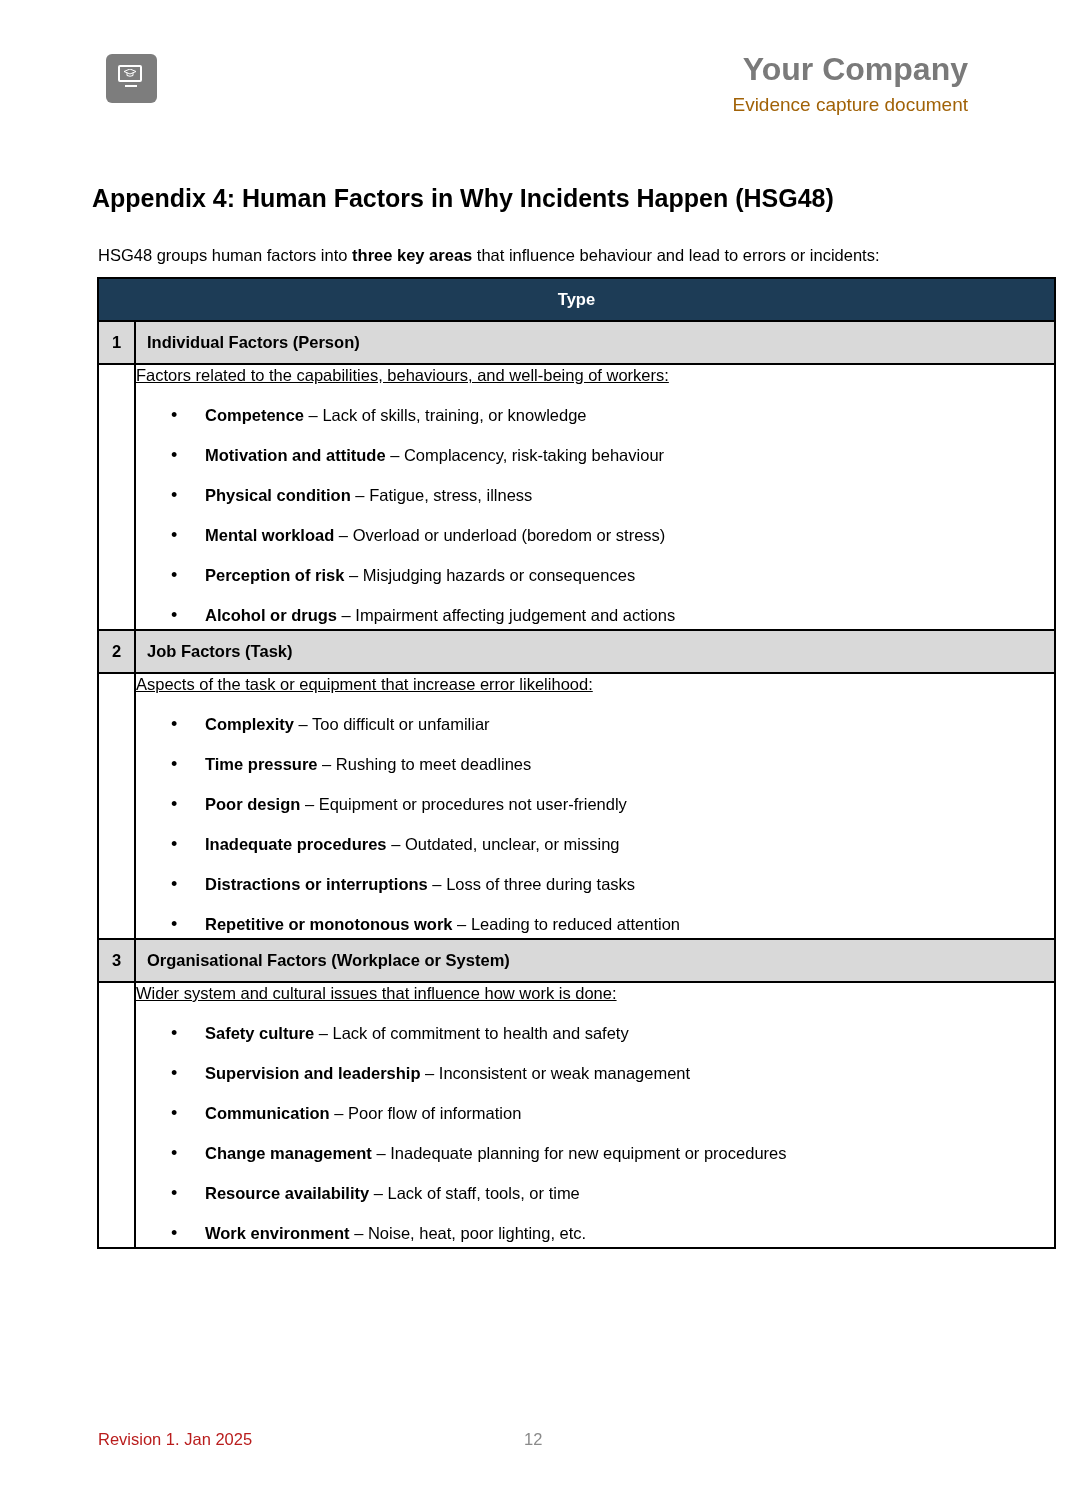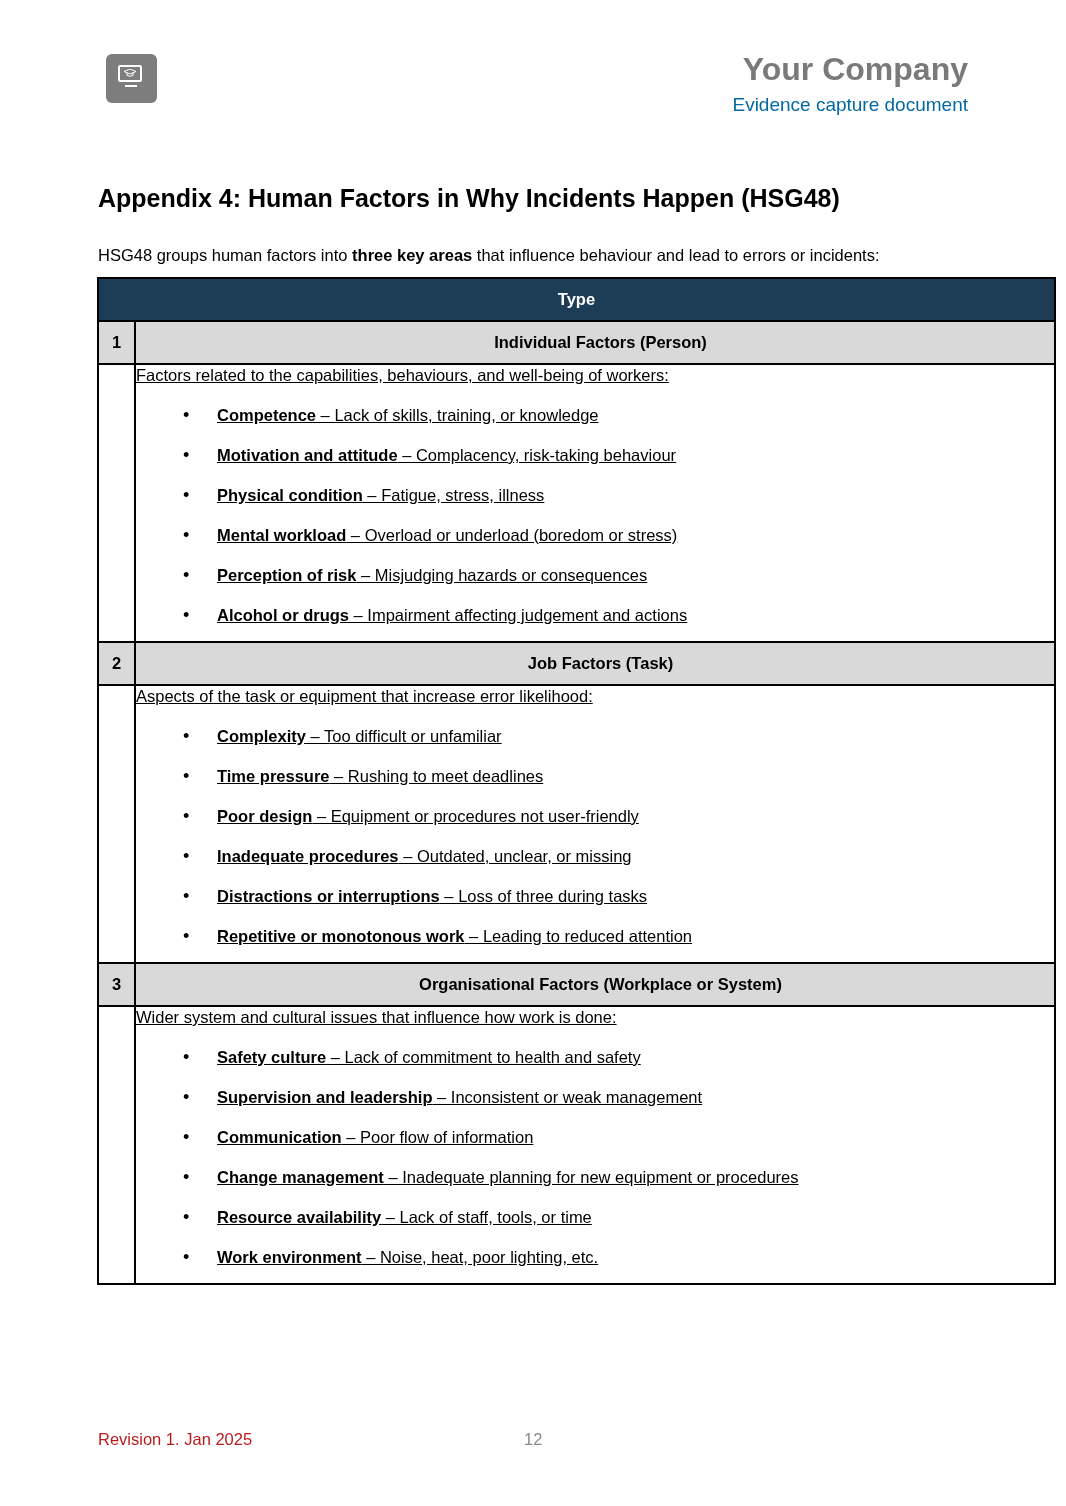--- a/index.html
+++ b/index.html
@@ -9,34 +9,34 @@
   .logo-box { width: 51px; height: 49px; background: #7d7d7d; border-radius: 6px; position: relative; }
   .logo-box .monitor { position: absolute; left: 12px; top: 11px; width: 24px; height: 17px; border: 2px solid #fff; border-radius: 2px; box-sizing: border-box; }
   .logo-box .cap { position: absolute; left: 18px; top: 15px; width: 12px; height: 8px; }
   .logo-box .stand { position: absolute; left: 19px; top: 31px; width: 12px; height: 2px; background: #fff; }
   .logo-text { margin-left: 13px; }
   .logo-name { font-family: "DejaVu Sans", sans-serif; font-size: 27px; color: #7d7d7d; line-height: 28px; letter-spacing: -0.3px; }
   .logo-tag { font-family: "DejaVu Sans", sans-serif; font-size: 12px; color: #7d7d7d; line-height: 14px; margin-top: 4px; font-weight: bold; }
 
   .company { position: absolute; right: 98px; top: 50px; text-align: right; }
   .company-name { font-size: 32px; font-weight: bold; color: #7a7a7a; line-height: 38px; }
-  .company-sub { font-size: 19px; color: #0369a1; margin-top: 6px; }
+  .company-sub { font-size: 19px; color: #a16207; margin-top: 6px; }
 
-  .title { position: absolute; left: 98px; top: 184px; font-size: 25px; font-weight: bold; margin: 0; }
+  .title { position: absolute; left: 92px; top: 184px; font-size: 25px; font-weight: bold; margin: 0; }
   .intro { position: absolute; left: 98px; top: 246px; font-size: 16.5px; }
 
   table.factors { position: absolute; left: 97px; top: 277px; width: 959px; border-collapse: collapse; font-size: 16.5px; }
   table.factors td, table.factors th { border: 2px solid #000; padding: 0; }
   th.head { background: #1d3c56; color: #fff; height: 41px; font-weight: bold; font-size: 16.5px; }
   td.num { width: 35px; text-align: center; font-weight: bold; }
   tr.section td { background: #d9d9d9; height: 41px; }
-  tr.section td.label { font-weight: bold; padding-left: 11px; text-align: center; }
+  tr.section td.label { font-weight: bold; padding-left: 11px; }
   td.body { padding: 8px 0 6px 11px; vertical-align: top; }
   .lead { line-height: 20px; text-decoration: underline; }
-  ul.items { margin: 16px; padding: 0; list-style: none; text-decoration: underline; }
+  ul.items { margin: 4px; padding: 0; list-style: none; }
   ul.items li { position: relative; padding-left: 65px; line-height: 20px; margin-top: 20px; }
   ul.items li::before { content: "•"; position: absolute; left: 31px; top: 0; font-size: 18px; }
   ul.items li b { font-weight: bold; }
 
   .footer-rev { position: absolute; left: 98px; top: 1430px; font-size: 16.5px; color: #b91c1c; }
   .footer-page { position: absolute; left: 524px; top: 1430px; font-size: 16.5px; color: #8a8a8a; }
 </style>
 </head>
 <body>
 

